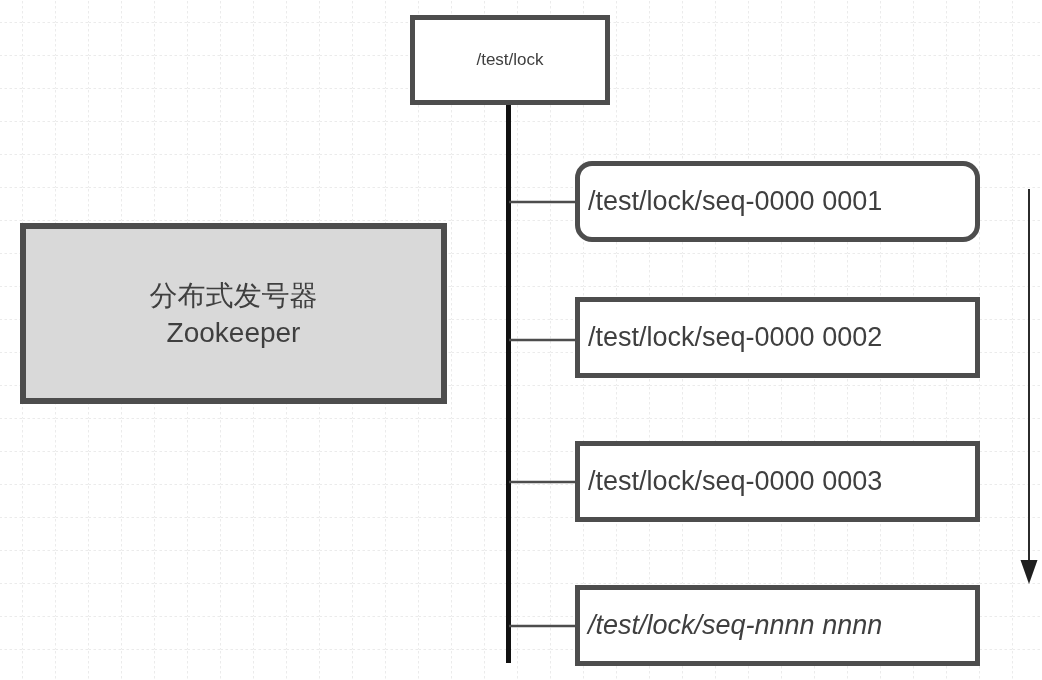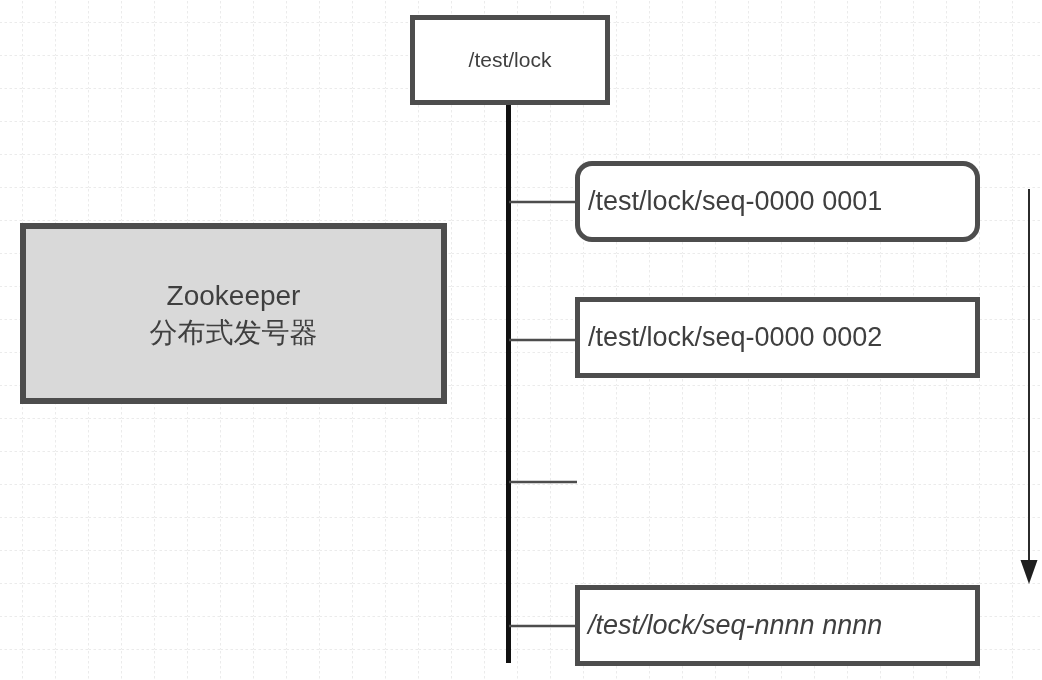--- a/index.html
+++ b/index.html
@@ -30,21 +30,21 @@
     display: flex;
     align-items: center;
     z-index: 2;
   }
   .node-root {
     left: 410px;
     top: 15px;
     width: 200px;
     height: 90px;
     justify-content: center;
-    font-size: 21px;
+    font-size: 17px;
   }
   .node-child {
     left: 575px;
     width: 405px;
     height: 81px;
     justify-content: flex-start;
     padding-left: 8px;
     font-size: 27px;
     white-space: nowrap;
   }
@@ -96,27 +96,30 @@
       <line x1="1029" y1="189" x2="1029" y2="564" stroke="#2b2b2b" stroke-width="2"></line>
       <polygon points="1020.5,560 1037.5,560 1029,584" fill="#1f1f1f"></polygon>
     </g>
   </svg>
 
   <div class="node node-root">
     <span>/test/lock</span>
   </div>
 
   <div class="generator-box">
+    <span>分布式发号器</span>
     <span>Zookeeper</span>
-    <span>分布式发号器</span>
   </div>
 
   <div class="node node-child c0">
     <span>/test/lock/seq-0000 0001</span>
   </div>
   <div class="node node-child c1">
     <span>/test/lock/seq-0000 0002</span>
   </div>
+  <div class="node node-child c2">
+    <span>/test/lock/seq-0000 0003</span>
+  </div>
   <div class="node node-child c3">
     <span>/test/lock/seq-nnnn nnnn</span>
   </div>
 
 </div>
 
 </body></html>

